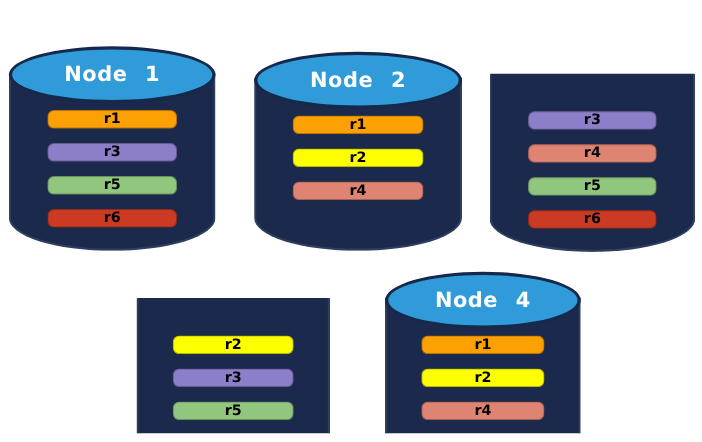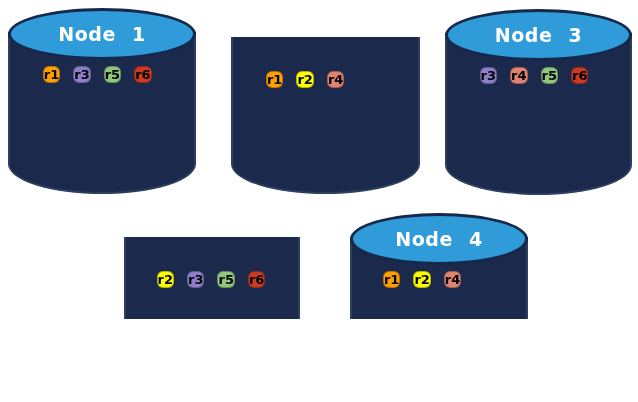--- a/index.html
+++ b/index.html
@@ -4,23 +4,24 @@
 <style>
   html, body {
     margin: 0;
     padding: 0;
     background: #ffffff;
     font-family: "DejaVu Sans", "Liberation Sans", sans-serif;
   }
   .canvas {
     position: relative;
     width: 638px;
-    height: 319px;
+    height: 360px;
     background: var(--bg, #ffffff);
     overflow: hidden;
+    margin-top: 34px;
   }
   .cyl {
     position: absolute;
   }
   
   .cyl:nth-child(1) { left: 8px;   top: 8px;   width: 188px; height: 186px; }
   .cyl:nth-child(2) { left: 231px; top: 13px;  width: 189px; height: 181px; }
   .cyl:nth-child(3) { left: 445px; top: 9px;   width: 187px; height: 186px; }
   
   .cyl:nth-child(4) { left: 124px; top: 213px; width: 176px; height: 186px; }
@@ -55,21 +56,21 @@
     letter-spacing: 0.5px;
     word-spacing: 9px;
     white-space: nowrap;
   }
   .bars {
     position: absolute;
     left: 18.5%;
     right: 18.5%;
     top: 58px;
     display: flex;
-    flex-direction: row;
+    flex-direction: column;
     gap: 13px;
   }
   .bar {
     height: 17px;
     border-radius: 6px;
     border: 1px solid rgba(0,0,0,0.28);
     box-sizing: border-box;
     display: flex;
     align-items: center;
     justify-content: center;
@@ -91,32 +92,32 @@
     <div class="bars">
         <div class="bar" style="background: rgb(252, 160, 4);">r1</div>
         <div class="bar" style="background: rgb(140, 126, 201);">r3</div>
         <div class="bar" style="background: rgb(144, 198, 126);">r5</div>
         <div class="bar" style="background: rgb(203, 58, 35);">r6</div>
       </div>
   </div>
 
   <div class="cyl">
     <div class="cyl-body"></div>
+    <div class="cyl-top">
+      <span class="cyl-title">Node 2</span>
+    </div>
     <div class="bars">
         <div class="bar" style="background: rgb(252, 160, 4);">r1</div>
         <div class="bar" style="background: rgb(253, 255, 0);">r2</div>
         <div class="bar" style="background: rgb(223, 131, 114);">r4</div>
       </div>
   </div>
 
   <div class="cyl">
     <div class="cyl-body"></div>
-    <div class="cyl-top">
-      <span class="cyl-title">Node 3</span>
-    </div>
     <div class="bars">
         <div class="bar" style="background: rgb(140, 126, 201);">r3</div>
         <div class="bar" style="background: rgb(223, 131, 114);">r4</div>
         <div class="bar" style="background: rgb(144, 198, 126);">r5</div>
         <div class="bar" style="background: rgb(203, 58, 35);">r6</div>
       </div>
   </div>
 
   <div class="cyl">
     <div class="cyl-body"></div>

